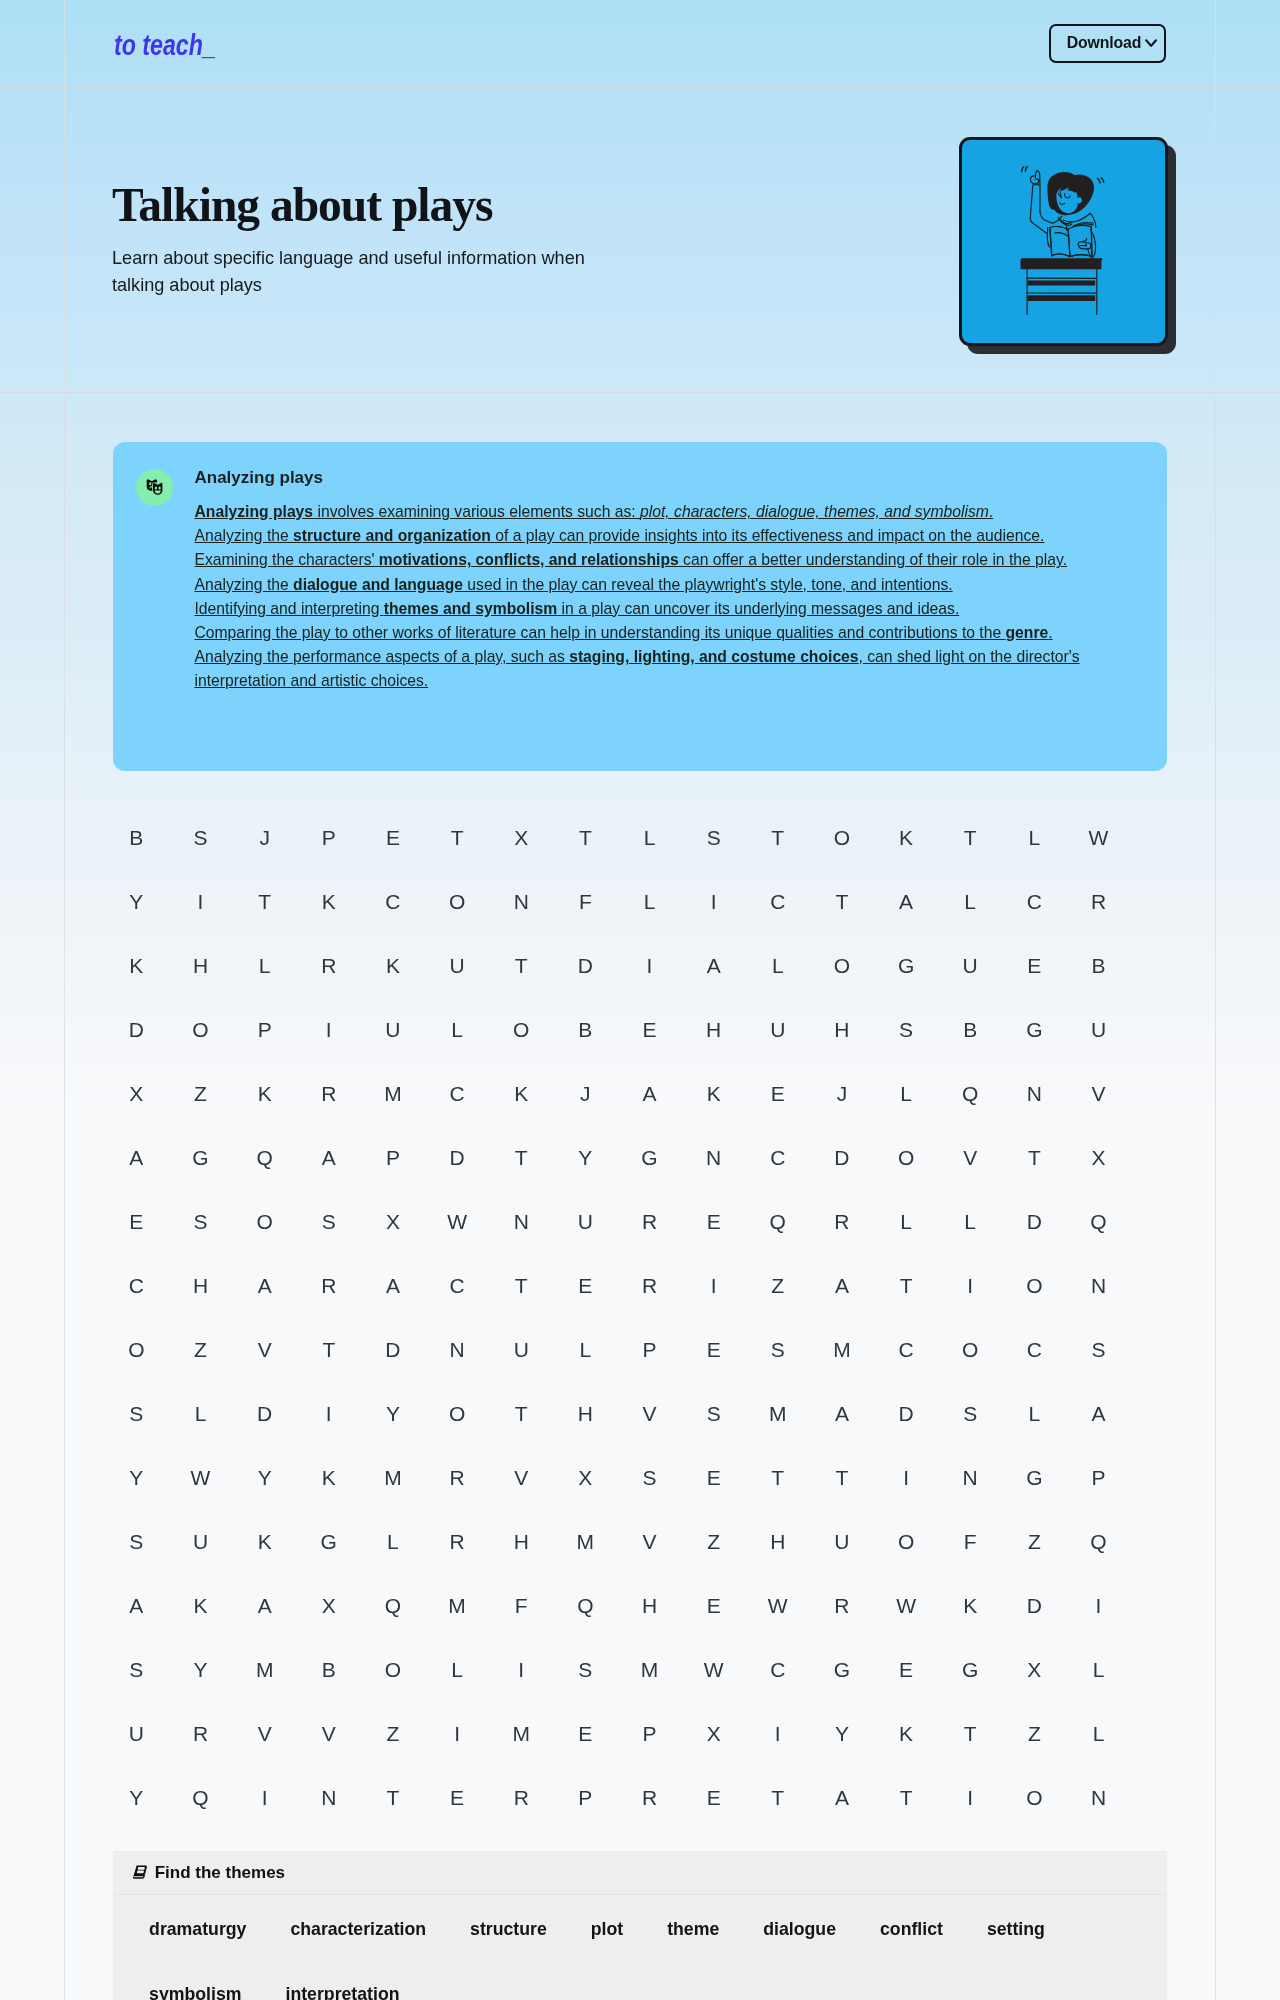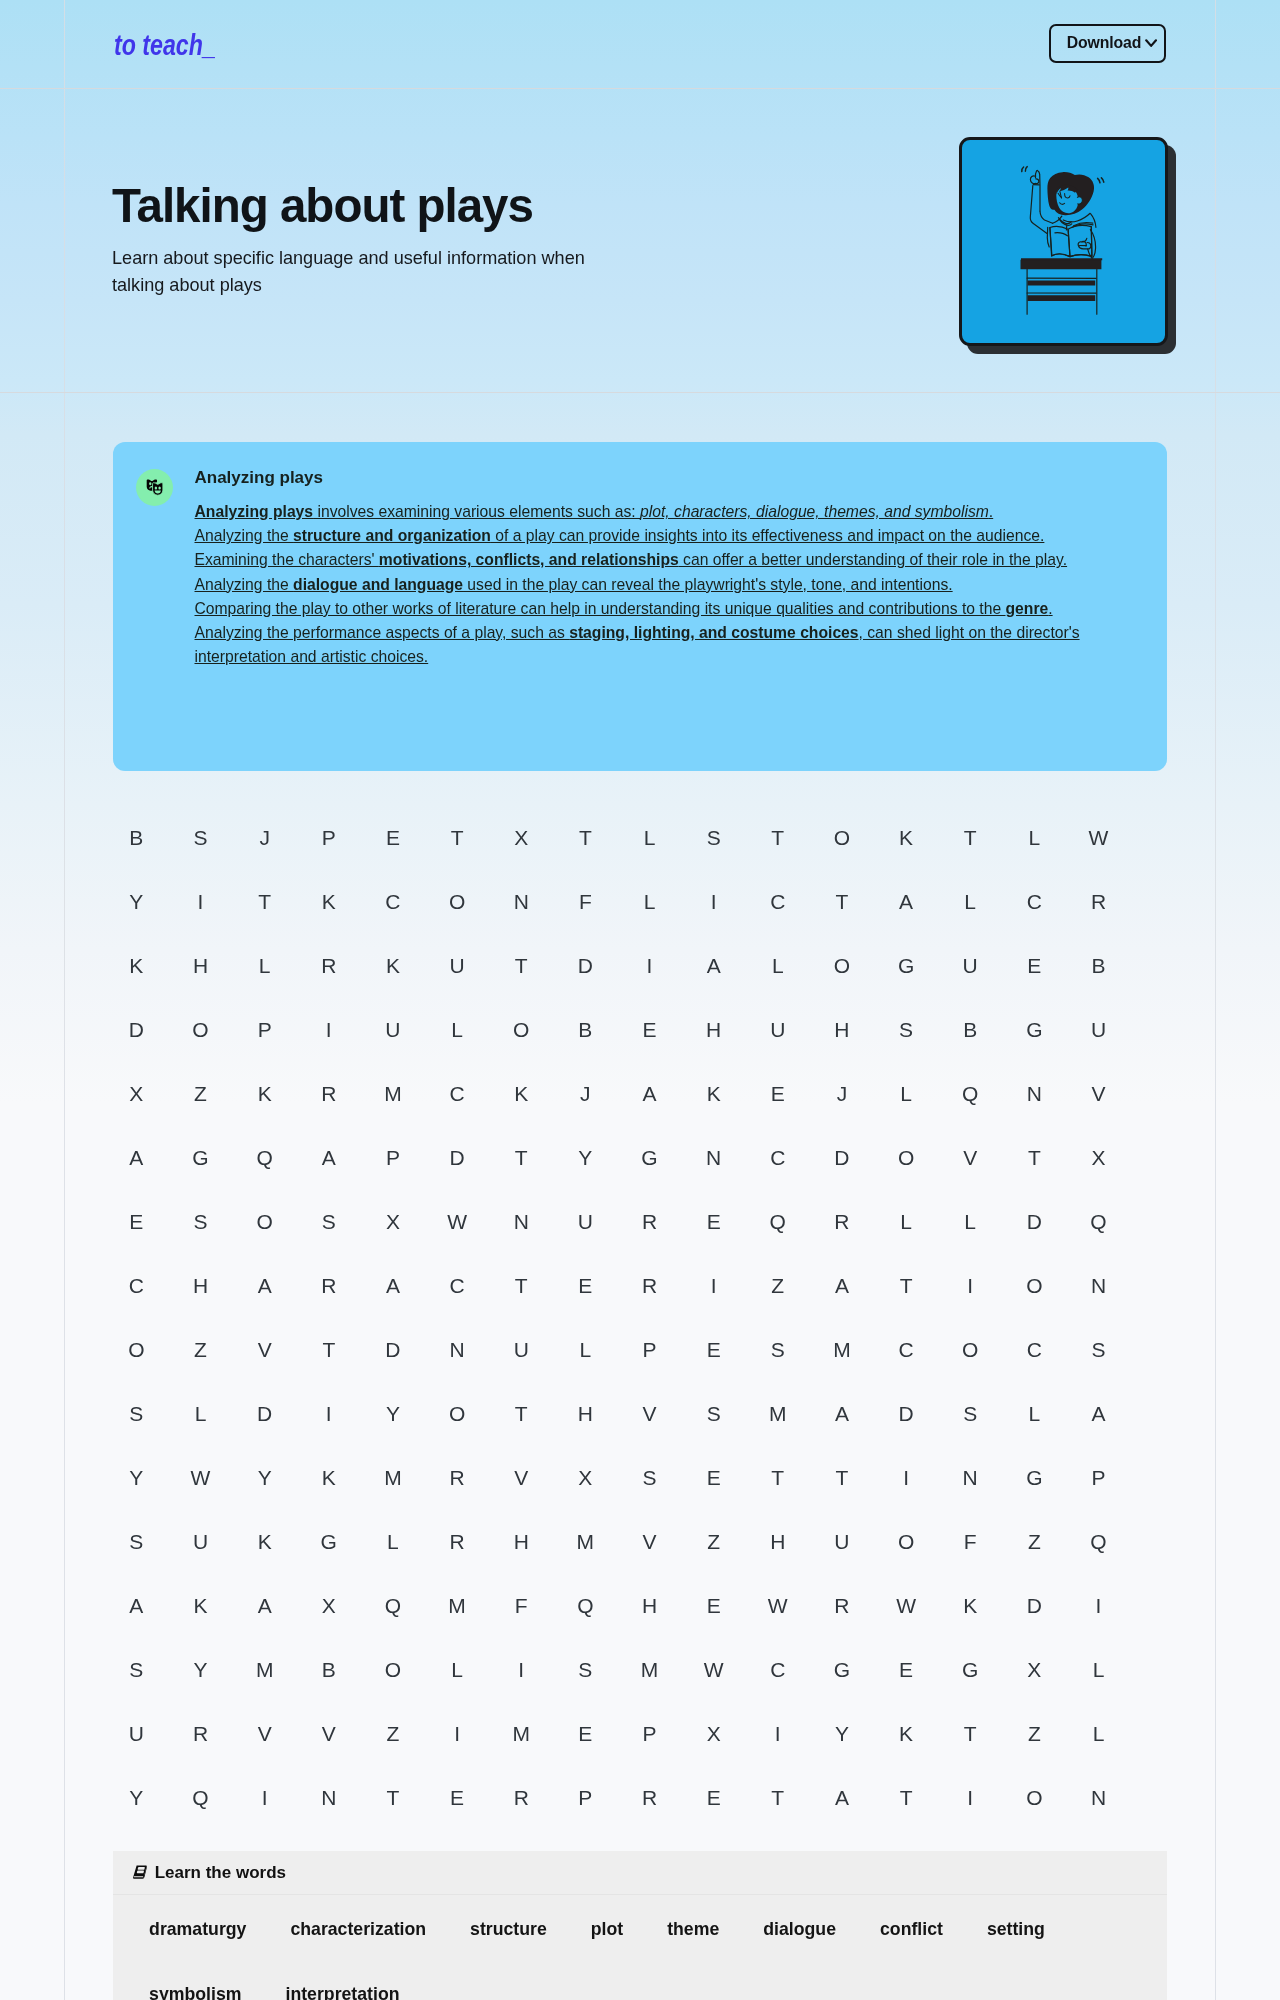--- a/index.html
+++ b/index.html
@@ -33,21 +33,21 @@
   #download-btn{position:absolute;left:1048.5px;top:24.1px;width:117.7px;height:39.1px;
      border:2.1px solid #111418;border-radius:7px;background:transparent;
      display:flex;align-items:center;justify-content:center;gap:3.5px;padding:0 0 0 9px;
      font-weight:700;font-size:15.8px;color:#111418;cursor:pointer;
      font-family:"Liberation Sans",sans-serif;letter-spacing:-0.1px;line-height:1;}
   #download-btn svg{display:block;}
   #download-btn span:first-child{position:relative;top:-0.5px;}
 
   
   #hero-title{position:absolute;left:112px;top:182px;font-size:47.5px;font-weight:700;
-     color:#101418;letter-spacing:-1.0px;line-height:1;font-family:Liberation Sans, sans-serif;}
+     color:#101418;letter-spacing:-1.0px;line-height:1;font-family:Liberation Serif, serif;}
   #hero-sub{position:absolute;left:112px;top:245px;font-size:18.1px;color:#16191d;
      line-height:27.3px;width:490px;}
   #hero-card{position:absolute;left:959px;top:137px;width:209px;height:209px;}
   #hero-card-shadow{position:absolute;left:8px;top:8px;width:209px;height:209px;
      background:#2b2f33;border-radius:11px;}
   #hero-card-face{position:absolute;left:0;top:0;width:209px;height:209px;
      background:#15a3e3;border:3px solid #15171a;border-radius:11px;overflow:hidden;}
   #hero-illus{position:absolute;left:-3px;top:-3px;display:block;}
 
   
@@ -204,20 +204,21 @@
     <ellipse cx="18.0" cy="12.3" rx="1.5" ry="1.85" fill="#84eeae"></ellipse>
     <path d="M11.9 15.4 L19.5 15.4 C19.5 17.5 17.8 19.2 15.7 19.2 C13.6 19.2 11.9 17.5 11.9 15.4 Z" fill="#84eeae"></path>
    </svg>
   </div>
   <div id="info-title">Analyzing plays</div>
   <div id="info-body">
       <div><b>Analyzing plays</b> involves examining various elements such as: <i>plot, characters, dialogue, themes, and symbolism</i>.</div>
       <div>Analyzing the <b>structure and organization</b> of a play can provide insights into its effectiveness and impact on the audience.</div>
       <div>Examining the characters' <b>motivations, conflicts, and relationships</b> can offer a better understanding of their role in the play.</div>
       <div>Analyzing the <b>dialogue and language</b> used in the play can reveal the playwright's style, tone, and intentions.</div>
+      <div>Identifying and interpreting <b>themes and symbolism</b> in a play can uncover its underlying messages and ideas.</div>
       <div>Comparing the play to other works of literature can help in understanding its unique qualities and contributions to the <b>genre</b>.</div>
       <div>Analyzing the performance aspects of a play, such as <b>staging, lighting, and costume choices</b>, can shed light on the director's interpretation and artistic choices.</div>
     </div>
 </div>
 
 <div id="grid">
     <div class="grid-row">
       <span class="grid-cell">B</span>
       <span class="grid-cell">S</span>
       <span class="grid-cell">J</span>
@@ -509,21 +510,21 @@
 
 <div id="findbox">
   <div id="findbox-header">
     <svg id="findbox-icon" viewBox="0 0 24 24">
       <path fill="#0b0b0b" d="M6.9 2.2 L20.6 2.2 C21.5 2.2 22.0 2.9 21.7 3.8 L17.2 20.9 C17.0 21.6 16.4 22.0 15.7 22.0 L2.4 22.0 C1.6 22.0 1.2 21.3 1.5 20.6 Z"></path>
       <path fill="#0b0b0b" d="M20.6 2.2 C21.8 2.3 22.6 3.1 22.4 4.2 L18.6 19.5 C18.3 20.8 17.3 21.8 15.9 22.0 C16.7 21.4 17.1 20.6 17.3 19.9 L21.7 3.8 C21.9 3.0 21.4 2.3 20.6 2.2 Z"></path>
       <path fill="#ededed" d="M9.1 5.4 C9.2 4.9 9.7 4.6 10.2 4.6 L18.3 4.6 C18.9 4.6 19.3 5.1 19.1 5.7 L18.5 7.9 C18.4 8.4 17.9 8.7 17.4 8.7 L9.3 8.7 C8.7 8.7 8.3 8.2 8.5 7.6 Z"></path>
       <path fill="#ededed" d="M7.8 10.4 C7.9 9.9 8.4 9.6 8.9 9.6 L17.0 9.6 C17.6 9.6 18.0 10.1 17.8 10.7 L17.2 12.9 C17.1 13.4 16.6 13.7 16.1 13.7 L8.0 13.7 C7.4 13.7 7.0 13.2 7.2 12.6 Z"></path>
       <path fill="#ededed" d="M2.9 18.3 L16.7 18.3 L16.3 19.8 L2.5 19.8 Z"></path>
     </svg>
-    <span id="findbox-title">Learn the words</span>
+    <span id="findbox-title">Find the themes</span>
   </div>
   <div id="findbox-words">
       <span class="word">dramaturgy</span>
       <span class="word">characterization</span>
       <span class="word">structure</span>
       <span class="word">plot</span>
       <span class="word">theme</span>
       <span class="word">dialogue</span>
       <span class="word">conflict</span>
       <span class="word">setting</span>

